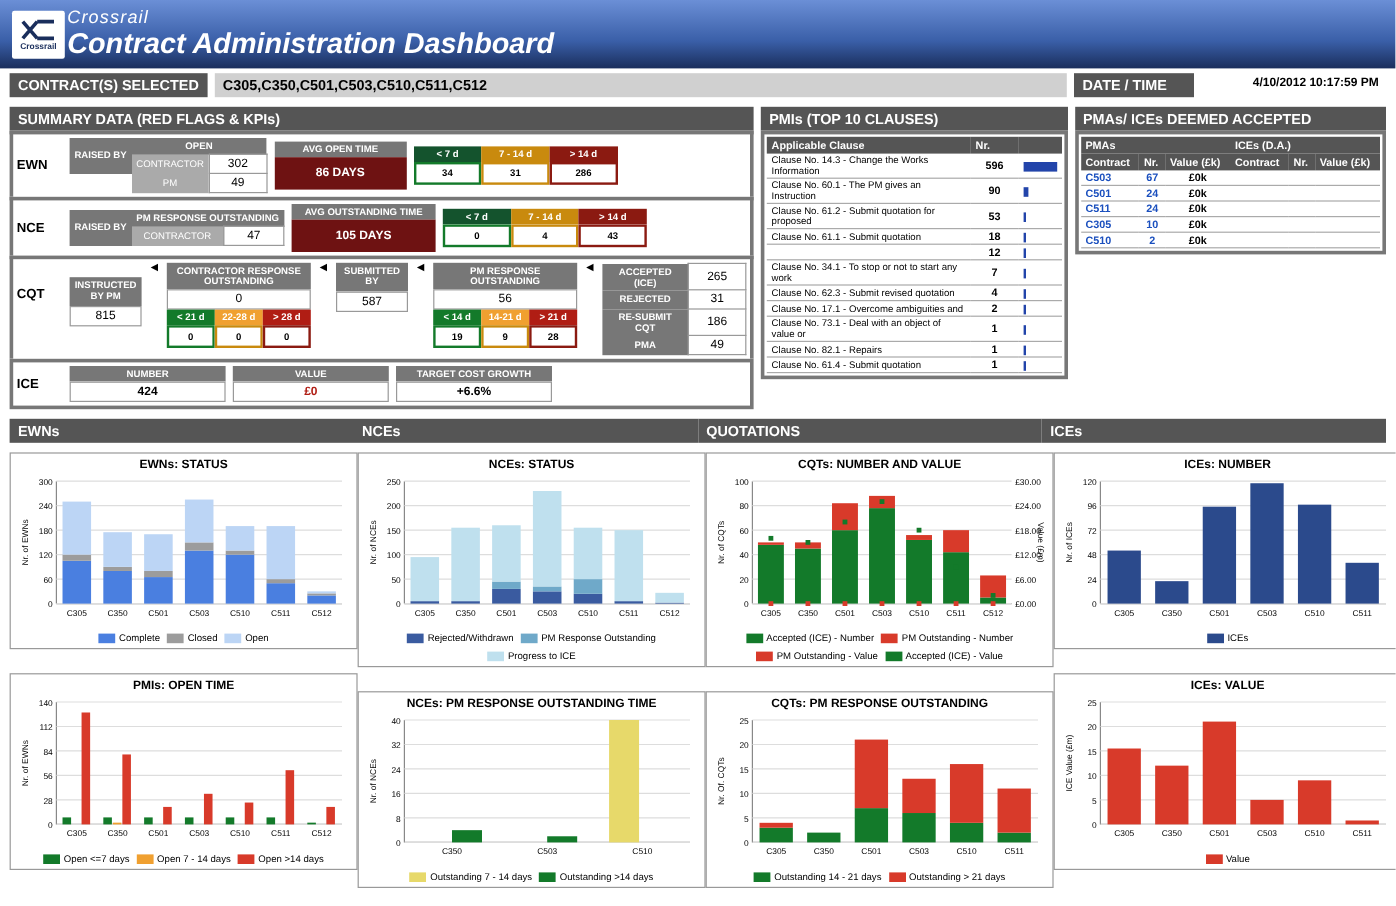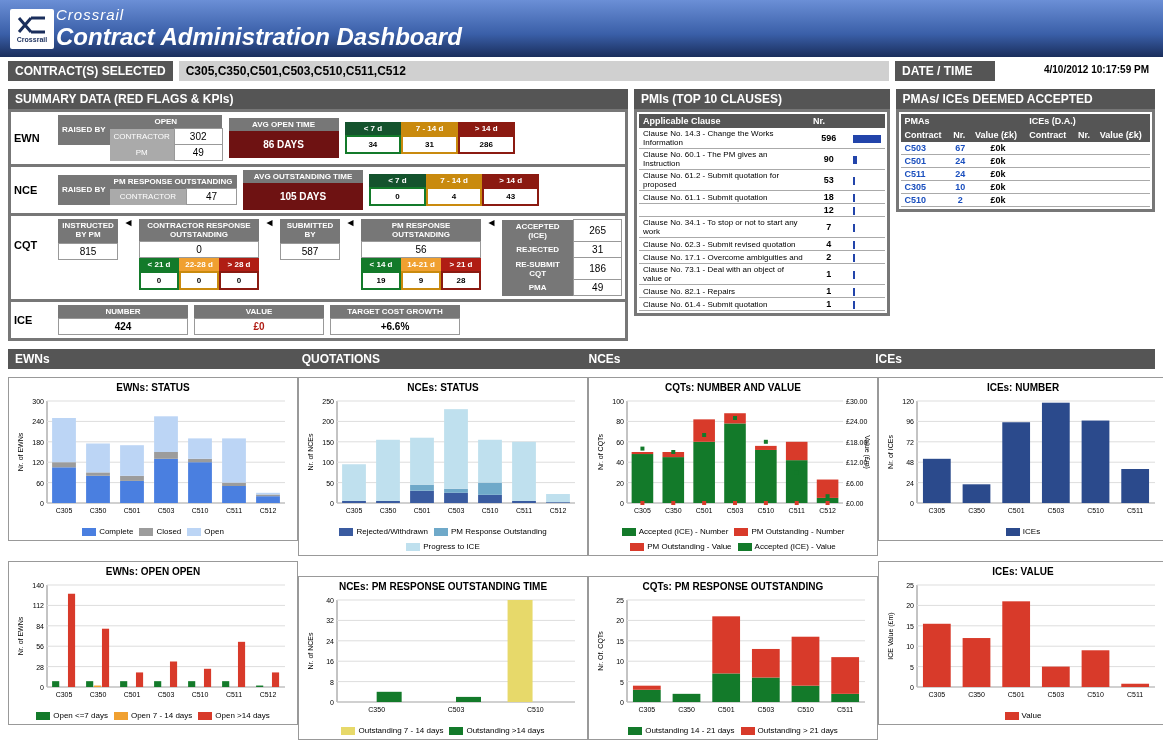--- a/index.html
+++ b/index.html
@@ -155,21 +155,21 @@
               <div class="t-red-v">43</div>
             </div>
         </div>
       </div>
     </div>
 
     <div class="box kpi-panel" style="border-bottom-width:0">
 
       <div style="display:flex; align-items:flex-start; gap:6px;">
         <div class="rowlabel" style="width:38px; padding-top:20px;">CQT</div>
-        <div style="width:60px;">
+        <div style="width:60px;margin-top:12px;">
           <div class="hdr-cell" style="height:24px">INSTRUCTED BY PM</div>
           <div class="val-cell">815</div>
         </div>
         <div class="side-label">▶</div>
         <div style="width:120px;">
           <div class="hdr-cell">CONTRACTOR RESPONSE OUTSTANDING</div>
           <div class="val-cell">0</div>
           <div class="traffic">
               <div class="tg-green-h">&lt; 21 d</div>
               <div class="tg-amber-h">22-28 d</div>
@@ -382,24 +382,24 @@
       </table>
     </div>
   </div>
 </div>
 
 <div class="row" style="gap:0;">
   <div style="width:290px;">
       <div class="section-header">EWNs</div>
     </div>
   <div style="width:290px;">
+      <div class="section-header">NCEs</div>
+    </div>
+  <div style="width:290px;">
       <div class="section-header">QUOTATIONS</div>
-    </div>
-  <div style="width:290px;">
-      <div class="section-header">NCEs</div>
     </div>
   <div style="width:290px;">
       <div class="section-header">ICEs</div>
     </div>
 </div>
 
 <div class="row" style="gap:0;">
   <div class="col" style="width:290px;">
     <div class="chart-box">
         <div class="chart-title">EWNs: STATUS</div>
@@ -448,21 +448,21 @@
           <rect x="243.1" y="97.8" width="23.799999999999997" height="1.7" fill="#bcd5f5"></rect>
           <text x="255" y="118" font-size="7" text-anchor="middle">C512</text>
         </svg>
         <div id="l_ewn_status" class="legend">
           <span class="legend-item"><span class="sw" style="background:#4a7fe0"></span>Complete</span>
           <span class="legend-item"><span class="sw" style="background:#9c9c9c"></span>Closed</span>
           <span class="legend-item"><span class="sw" style="background:#bcd5f5"></span>Open</span>
         </div>
       </div>
     <div class="chart-box">
-        <div class="chart-title">EWNs: OPEN OPEN</div>
+        <div class="chart-title">PMIs: OPEN TIME</div>
         <svg id="c_ewn_open" class="chart-svg" width="280" height="130">
           <line x1="34" y1="6" x2="34" y2="108" stroke="#888"></line>
           <line x1="34" y1="108" x2="272" y2="108" stroke="#888"></line>
           <line x1="34" y1="108" x2="272" y2="108" stroke="#ddd"></line>
           <text x="31" y="111" font-size="7" text-anchor="end">0</text>
           <line x1="34" y1="87.6" x2="272" y2="87.6" stroke="#ddd"></line>
           <text x="31" y="90.6" font-size="7" text-anchor="end">28</text>
           <line x1="34" y1="67.2" x2="272" y2="67.2" stroke="#ddd"></line>
           <text x="31" y="70.2" font-size="7" text-anchor="end">56</text>
           <line x1="34" y1="46.8" x2="272" y2="46.8" stroke="#ddd"></line>

